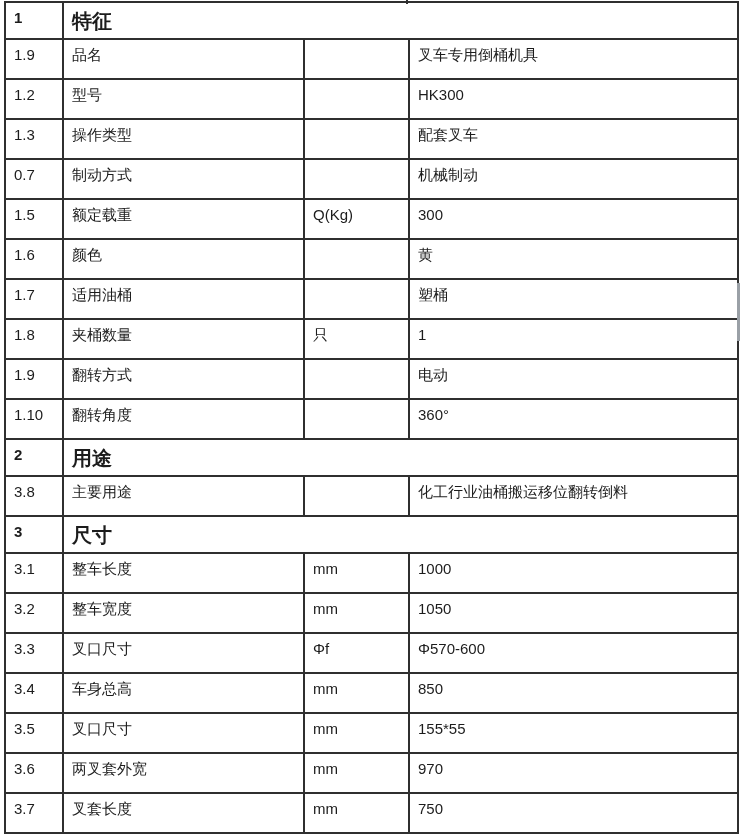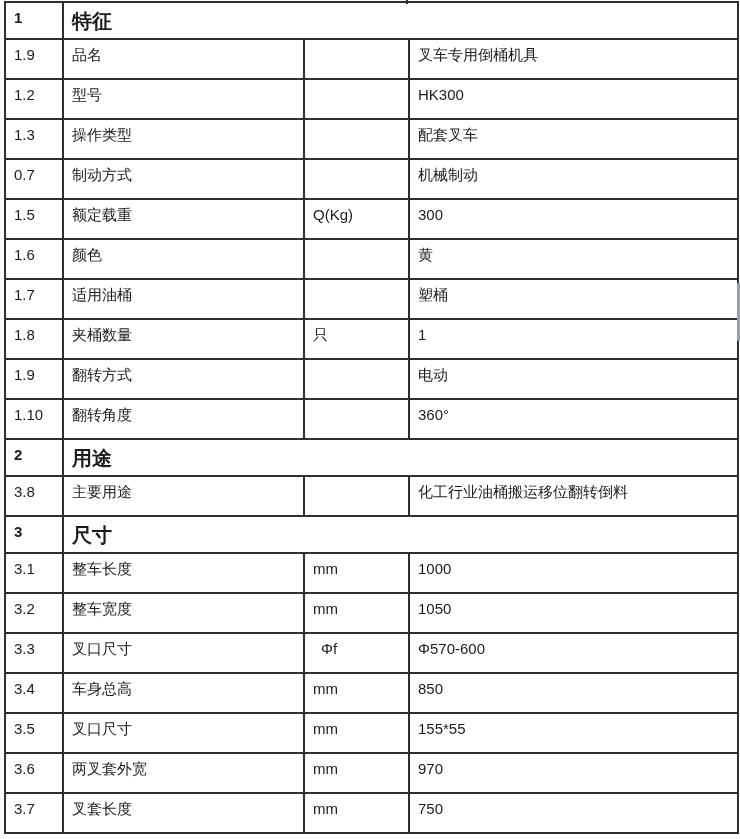--- a/index.html
+++ b/index.html
@@ -53,21 +53,20 @@
     font-size: 14px;
   }
   tr.section-row td.col-num { font-size: 15px; }
   td.col-unit { padding-left: 7px; }
   td.col-value { padding-left: 10px; }
   span.spellcheck-wavy {
     text-decoration-style: wavy;
     text-decoration-color: #c00000;
     text-decoration-thickness: 1px;
     text-underline-offset: 3px;
-    margin-left: 8px;
   }
   .scrollbar-thumb {
     position: absolute;
     right: 0;
     top: 283px;
     width: 3px;
     height: 58px;
     background: #9aa0a6;
   }
 </style>

